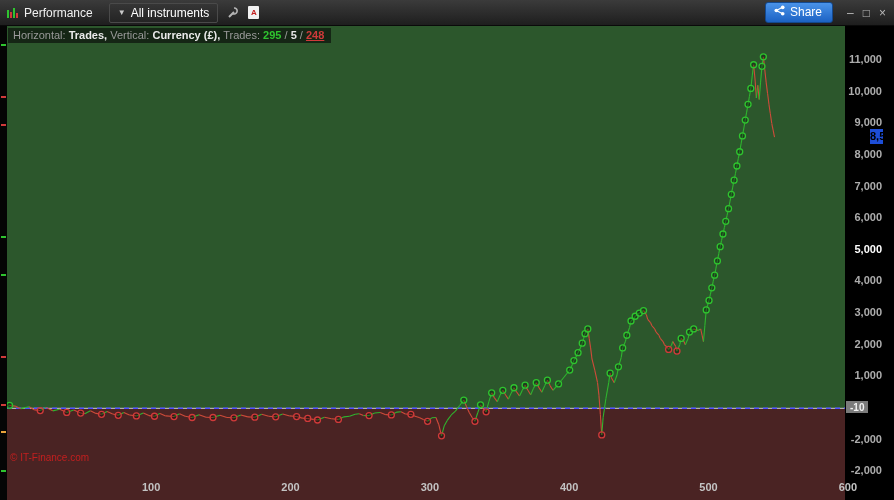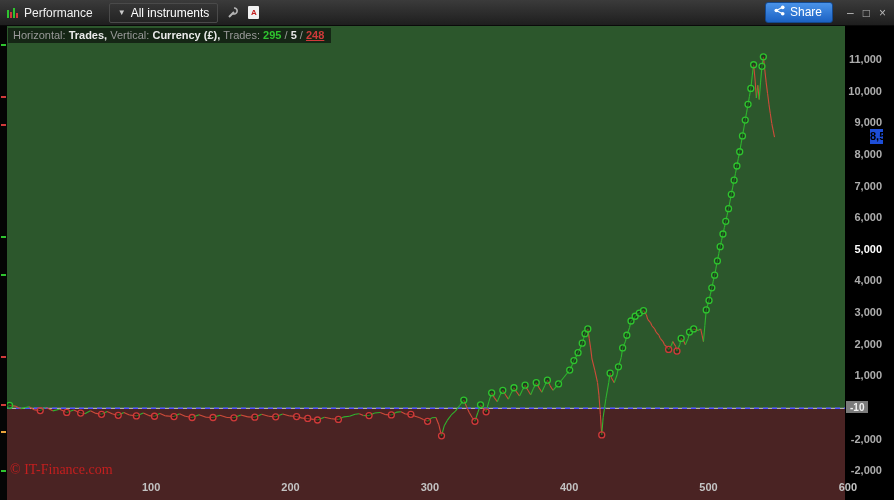--- a/index.html
+++ b/index.html
@@ -55,21 +55,21 @@
   .strip-tick{position:absolute;left:1px;width:5px;height:2px;}
   .info-bar{
     position:absolute;top:2px;left:8px;background:rgba(8,8,8,.62);
     padding:1px 7px 2px 5px;font-size:11px;white-space:nowrap;
   }
   .info-bar .lbl{color:#9a9a9a;}
   .info-bar .val{color:#eaeaea;font-weight:bold;}
   .info-bar .wins{font-weight:bold;}
   .info-bar .neutral{color:#e6e6e6;font-weight:bold;}
   .info-bar .losses{font-weight:bold;}
-  .watermark{position:absolute;left:10px;top:436px;color:#c41f1f;font-size:14px;font-family:Liberation Serif, serif;}
+  .watermark{position:absolute;left:10px;top:426px;color:#c41f1f;font-size:10px;}
   .x-label{
     position:absolute;width:34px;text-align:right;top:455px;
     color:#c3c3c3;font-size:11px;font-weight:bold;
   }
   .y-axis{position:absolute;top:0;left:845px;width:40px;height:474px;}
   .y-tick{
     position:absolute;right:3px;width:44px;text-align:right;
     color:#adadad;font-size:11px;font-weight:bold;
   }
   .y-tick.hl{color:#fff;}

